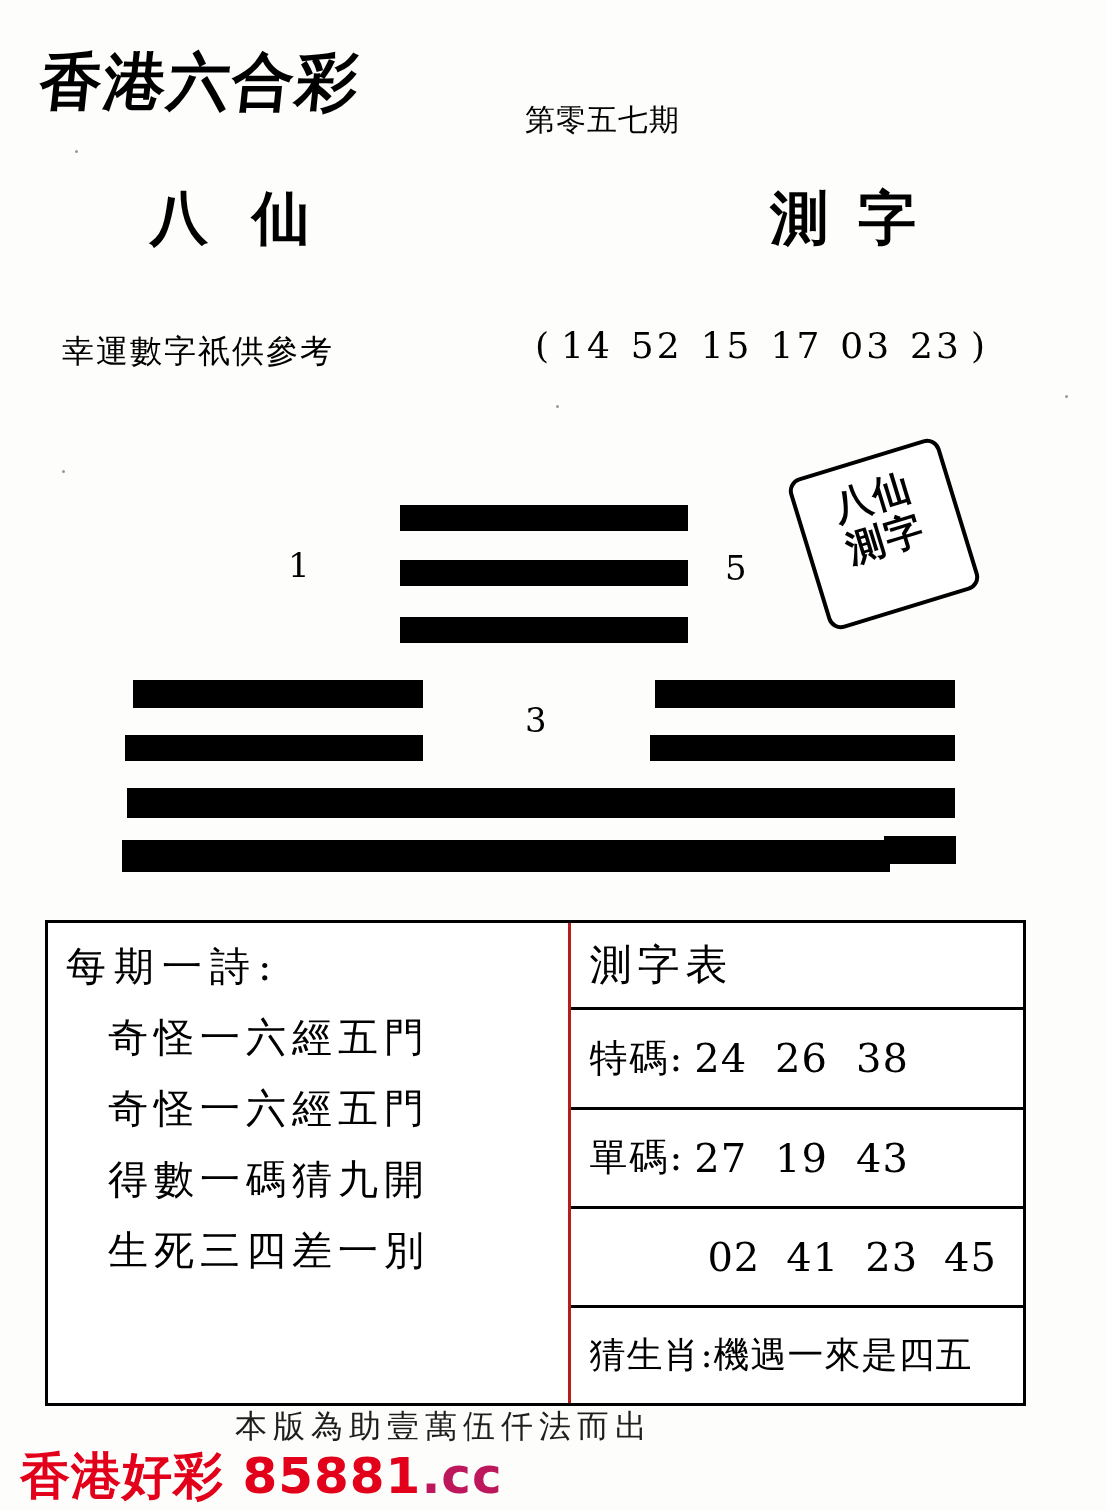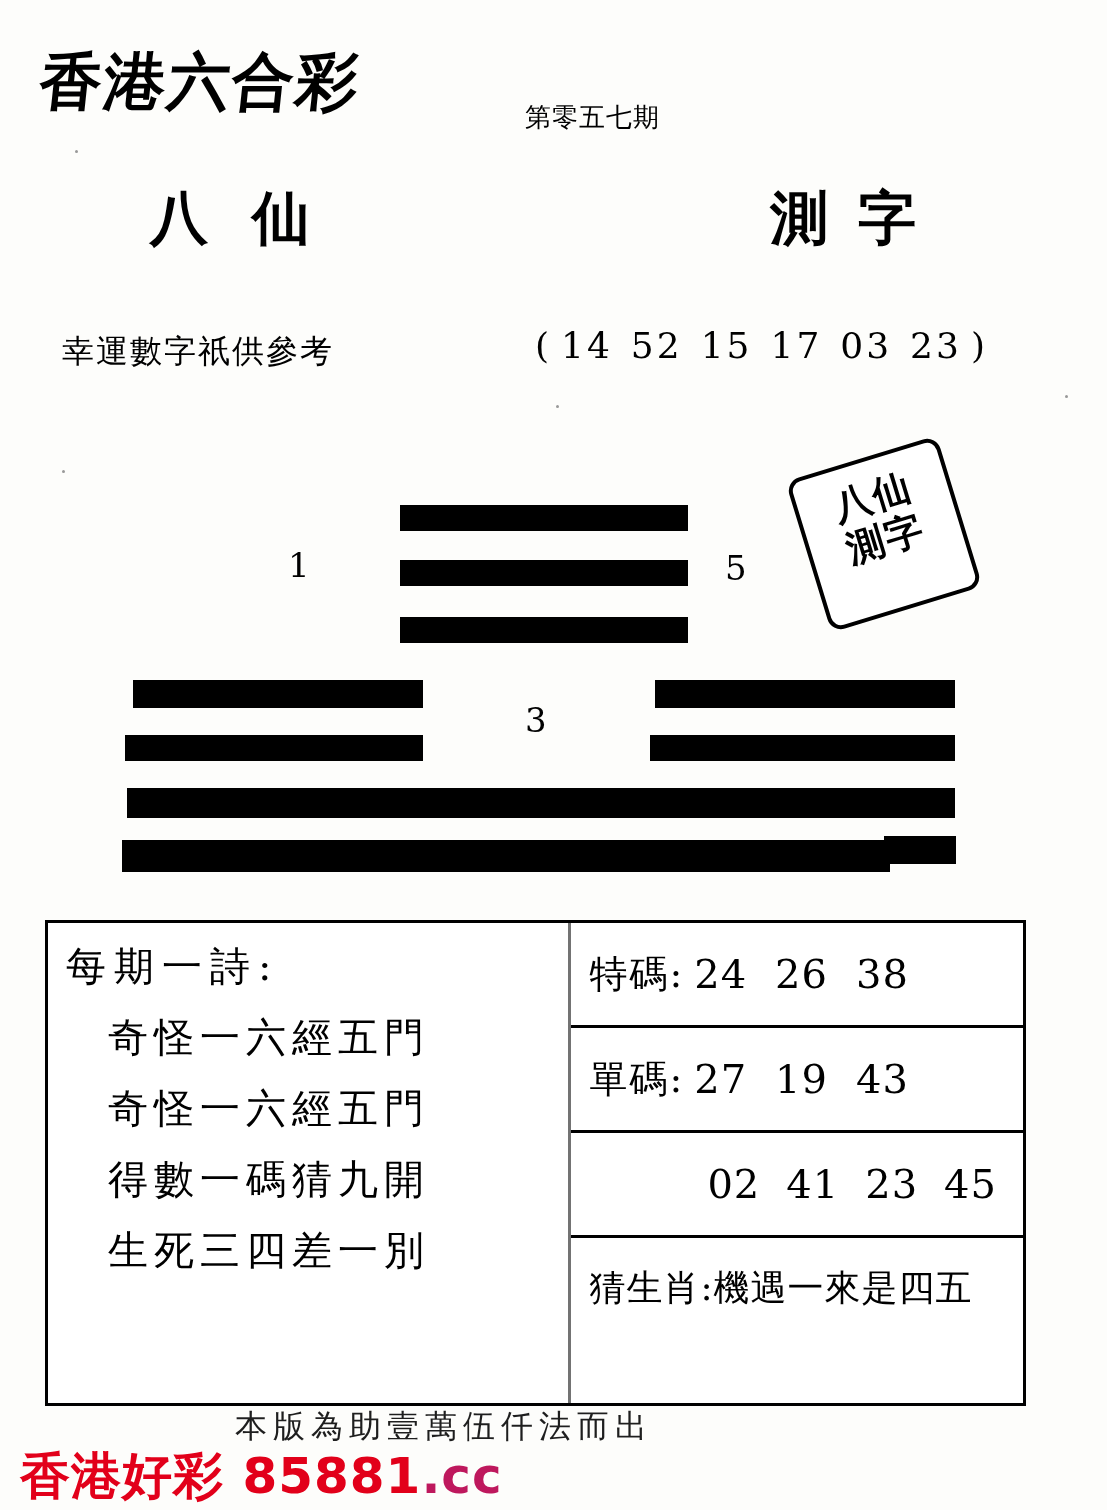--- a/index.html
+++ b/index.html
@@ -32,21 +32,21 @@
     font-weight: bold;
     letter-spacing: 2px;
     transform: skewX(-6deg);
     white-space: nowrap;
   }
   .issue-label {
     position: absolute;
     left: 525px;
     top: 100px;
     font-family: "DejaVu Serif", "Liberation Serif", serif;
-    font-size: 26px;
+    font-size: 30px;
     letter-spacing: 1px;
     white-space: nowrap;
   }
 
   .big-left {
     position: absolute;
     left: 150px;
     top: 180px;
     font-family: "DejaVu Serif", "Liberation Serif", serif;
     font-size: 58px;
@@ -126,21 +126,21 @@
     left: 45px;
     top: 920px;
     width: 975px;
     height: 480px;
     border: 3px solid #000;
     display: flex;
     background: #fff;
   }
   .poem-box {
     width: 556px;
-    border-right: 3px solid #737373;
+    border-right: 3px solid #b91c1c;
     box-sizing: border-box;
     padding: 16px 0 0 18px;
   }
   .poem-title {
     font-family: "DejaVu Serif", "Liberation Serif", serif;
     font-size: 40px;
     letter-spacing: 8px;
     margin-bottom: 14px;
   }
   .poem-line {
@@ -269,20 +269,23 @@
 
     <div class="poem-box">
       <div class="poem-title">每期一詩:</div>
       <div class="poem-line">奇怪一六經五門</div>
       <div class="poem-line">奇怪一六經五門</div>
       <div class="poem-line">得數一碼猜九開</div>
       <div class="poem-line">生死三四差一別</div>
     </div>
 
     <div class="table-box">
+      <div class="tbl-row row-head">
+        <span class="tbl-title">測字表</span>
+      </div>
 
       <div class="tbl-row row-data">
         <span class="tbl-label">特碼:</span>
         <span class="tbl-nums">
           <span>24</span><span>26</span><span>38</span>
         </span>
       </div>
 
       <div class="tbl-row row-data">
         <span class="tbl-label">單碼:</span>

